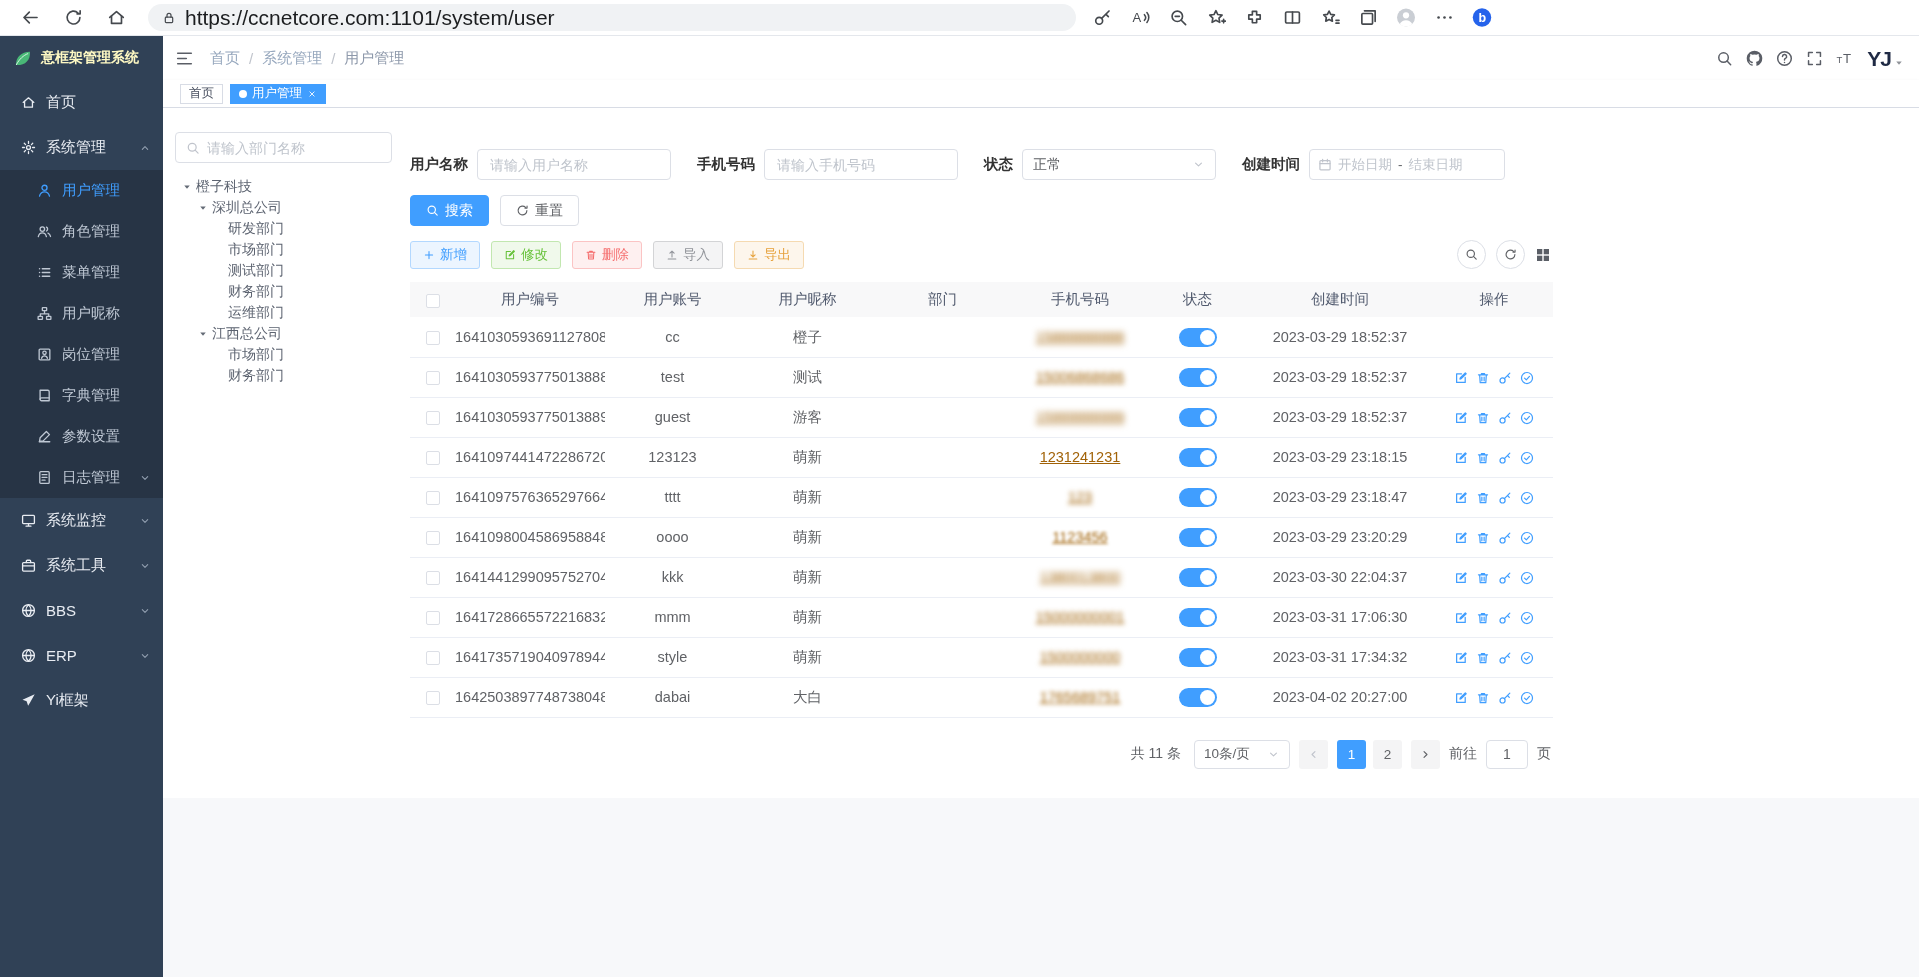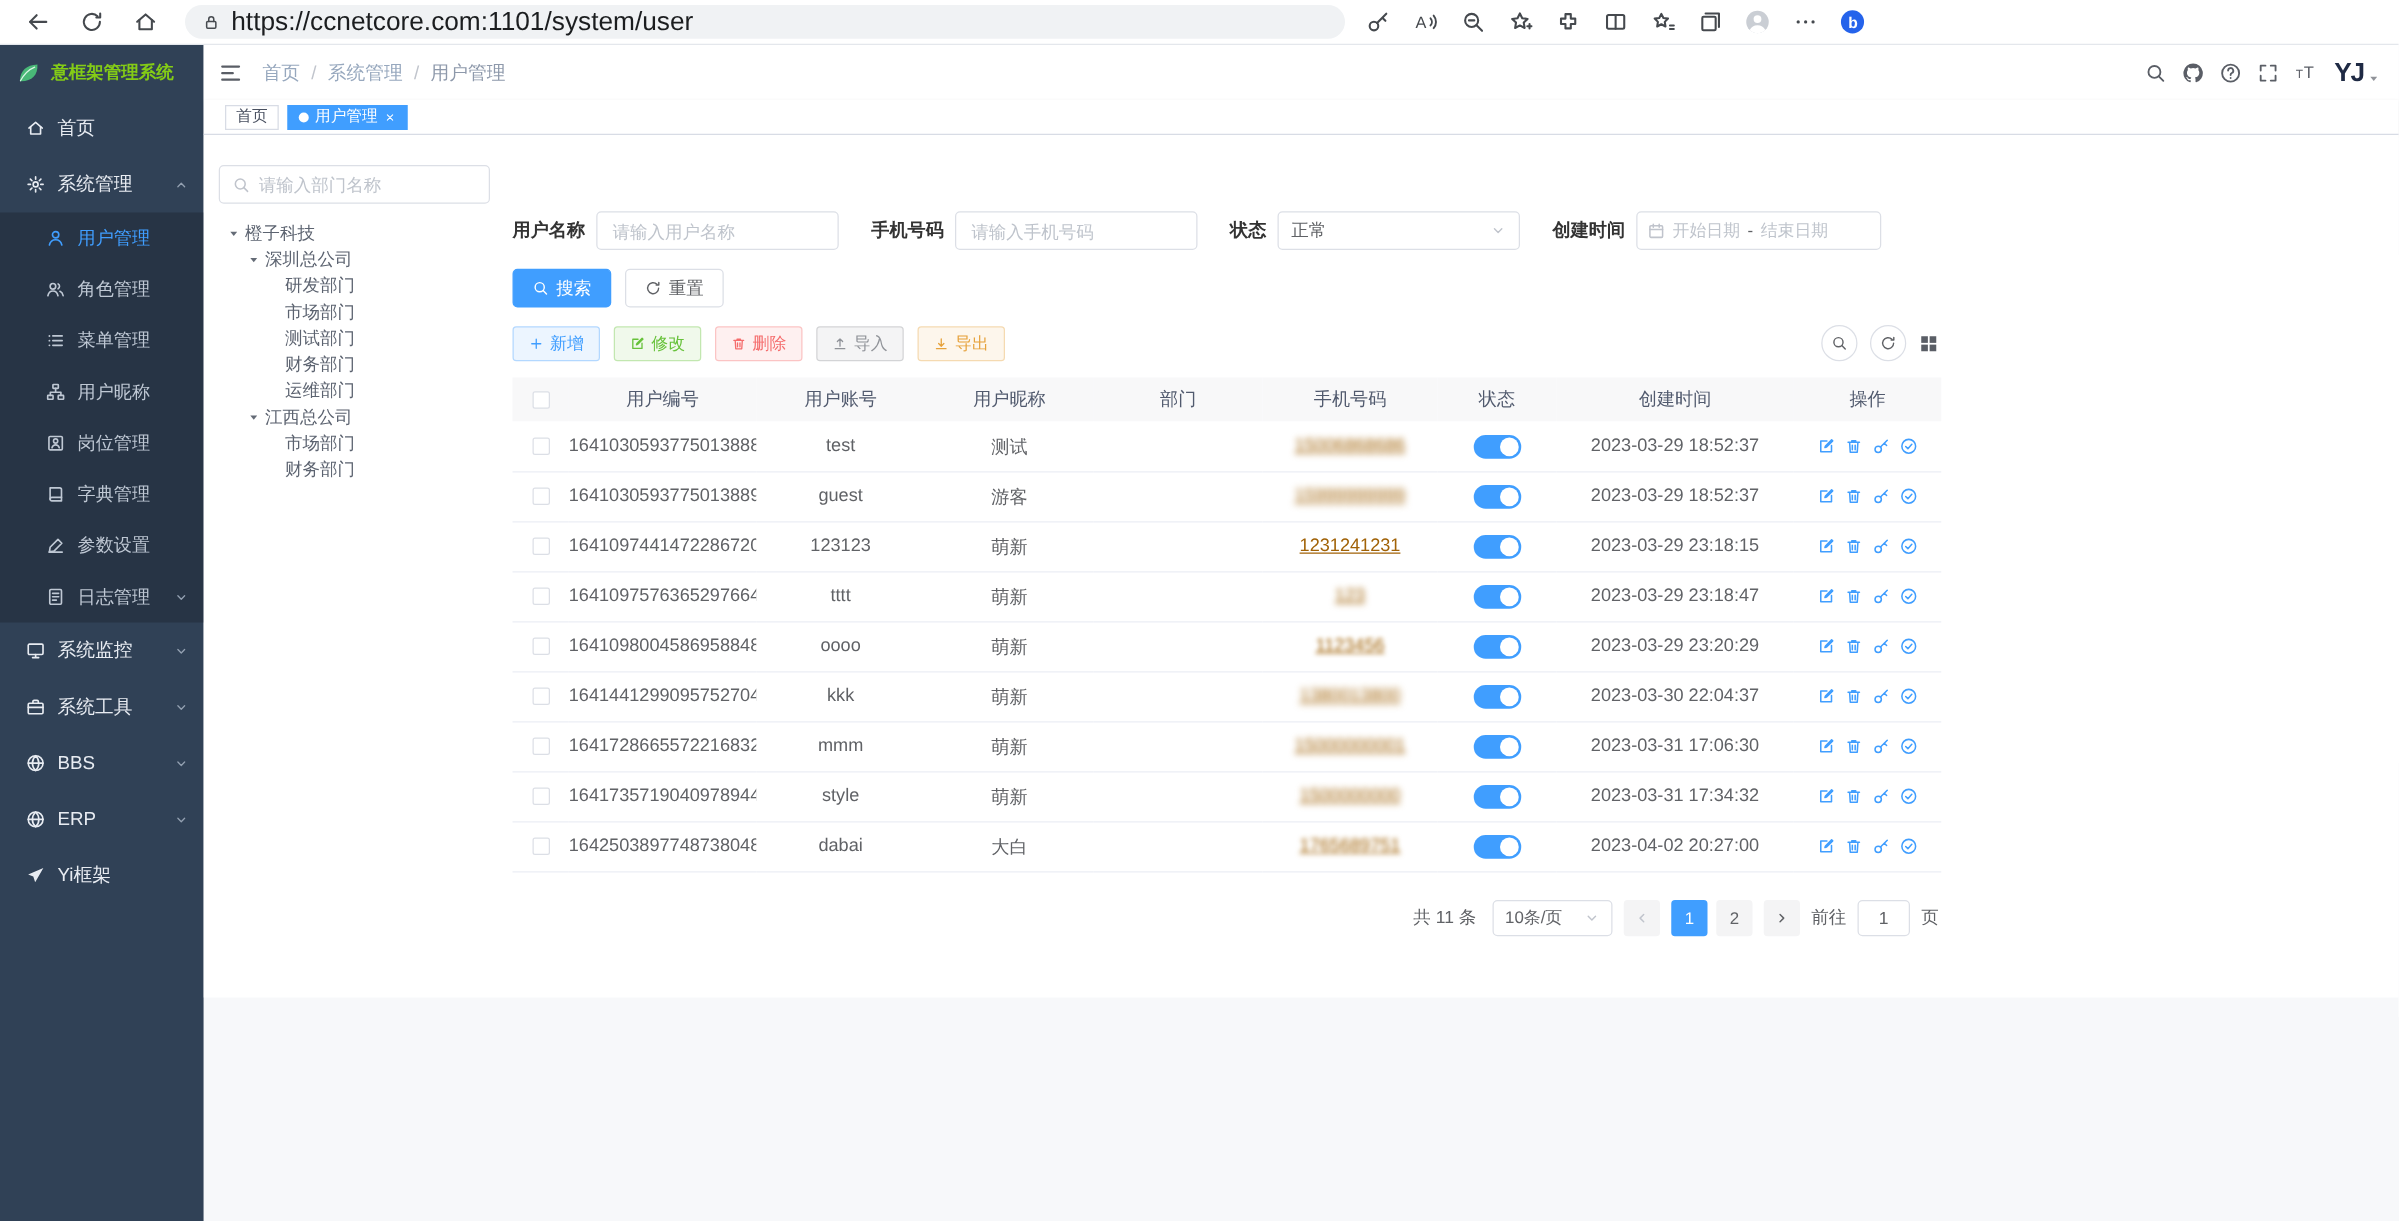--- a/index.html
+++ b/index.html
@@ -16,21 +16,21 @@
   .address-url { font-size:21px; color:#1b1d1f; white-space:nowrap; }
   .b-right { display:flex; align-items:center; gap:18px; margin-left:16px; }
   .bi-copilot { font-size:25px; }
   .bi-profile { font-size:23px; }
 
   
   .app { display:flex; height:941px; }
   .sidebar { width:163px; background:#304156; flex-shrink:0; display:flex; flex-direction:column; overflow:hidden; }
   .logo { height:44px; display:flex; align-items:center; gap:8px; padding:0 12px; cursor:pointer; flex-shrink:0; }
   .logo-icon { font-size:21px; display:flex; }
-  .logo-text { color:#84cc16; font-size:14px; font-weight:700; white-space:nowrap; }
+  .logo-text { color:#fef9c3; font-size:14px; font-weight:700; white-space:nowrap; }
   #sidebar-menu { flex:1; }
   .menu-item { display:flex; align-items:center; height:45px; padding:0 12px 0 21px; color:#e8ecf2; font-size:15px; cursor:pointer; gap:10px; white-space:nowrap; }
   .menu-item .mi-icon { font-size:15px; display:flex; color:inherit; }
   .menu-item .mi-caret { margin-left:auto; font-size:12px; color:#93a0b1; display:flex; }
   .submenu { background:#273445; }
   .menu-item.sub { height:41px; padding-left:37px; font-size:14.5px; color:#bfc8d4; background:transparent; }
   .menu-item.active { color:#409eff; }
 
   .main { flex:1; min-width:0; display:flex; flex-direction:column; background:#f7f8fa; }
 
@@ -695,20 +695,31 @@
                   <th>部门</th>
                   <th>手机号码</th>
                   <th>状态</th>
                   <th>创建时间</th>
                   <th>操作</th>
                 </tr>
               </thead>
             <tbody id="tbody">
                 <tr>
     <td><span class="cb"></span></td>
+    <td>1641030593691127808</td>
+    <td>cc</td>
+    <td>橙子</td>
+    <td></td>
+    <td><span class="phone" style="filter:blur(3px)">15888888888</span></td>
+    <td><span class="toggle"><span class="knob"></span></span></td>
+    <td>2023-03-29 18:52:37</td>
+    <td class="ops-cell"></td>
+  </tr>
+                <tr>
+    <td><span class="cb"></span></td>
     <td>1641030593775013888</td>
     <td>test</td>
     <td>测试</td>
     <td></td>
     <td><span class="phone" style="filter:blur(2.5px)">15006868686</span></td>
     <td><span class="toggle"><span class="knob"></span></span></td>
     <td>2023-03-29 18:52:37</td>
     <td class="ops-cell"><span class="op">
                       <svg viewBox="0 0 16 16" width="1em" height="1em" fill="none" stroke="currentColor" stroke-width="1.4" stroke-linecap="round" stroke-linejoin="round">
                         <path d="M8.6 3.2H3v9.8h9.8V7.4"></path>

